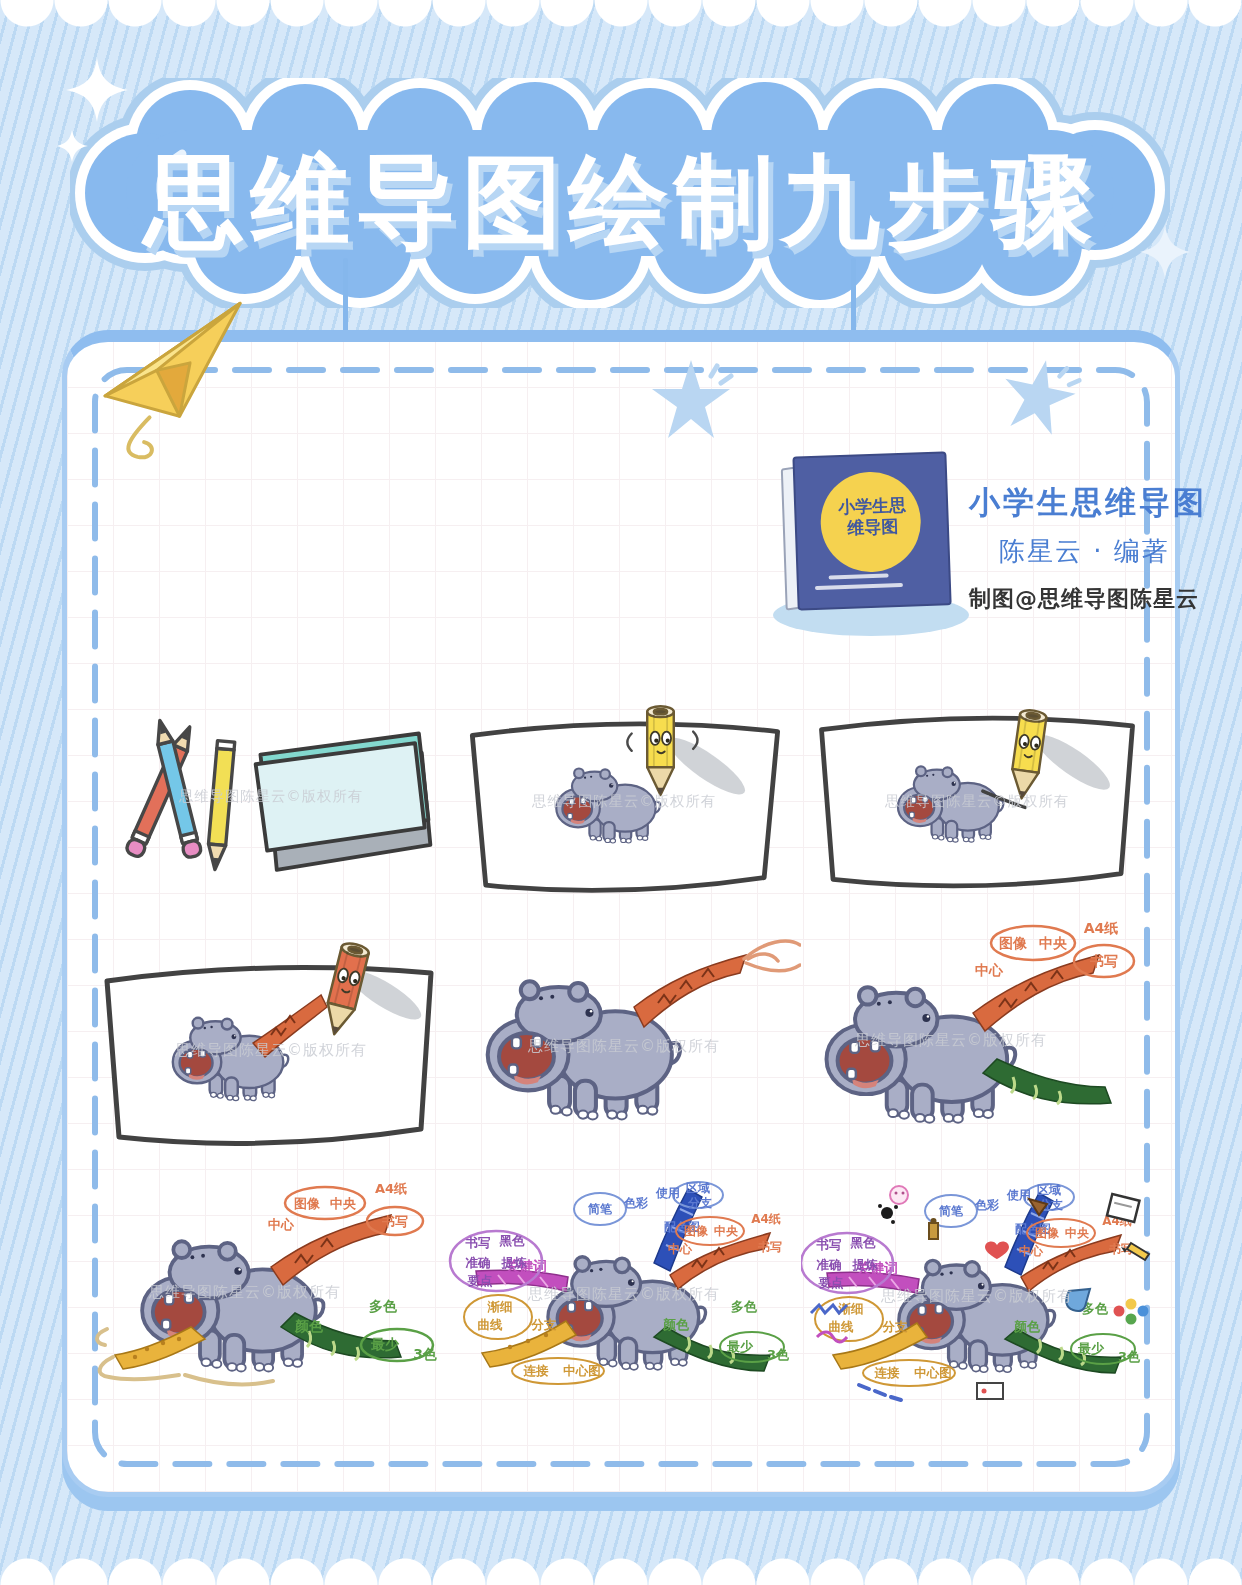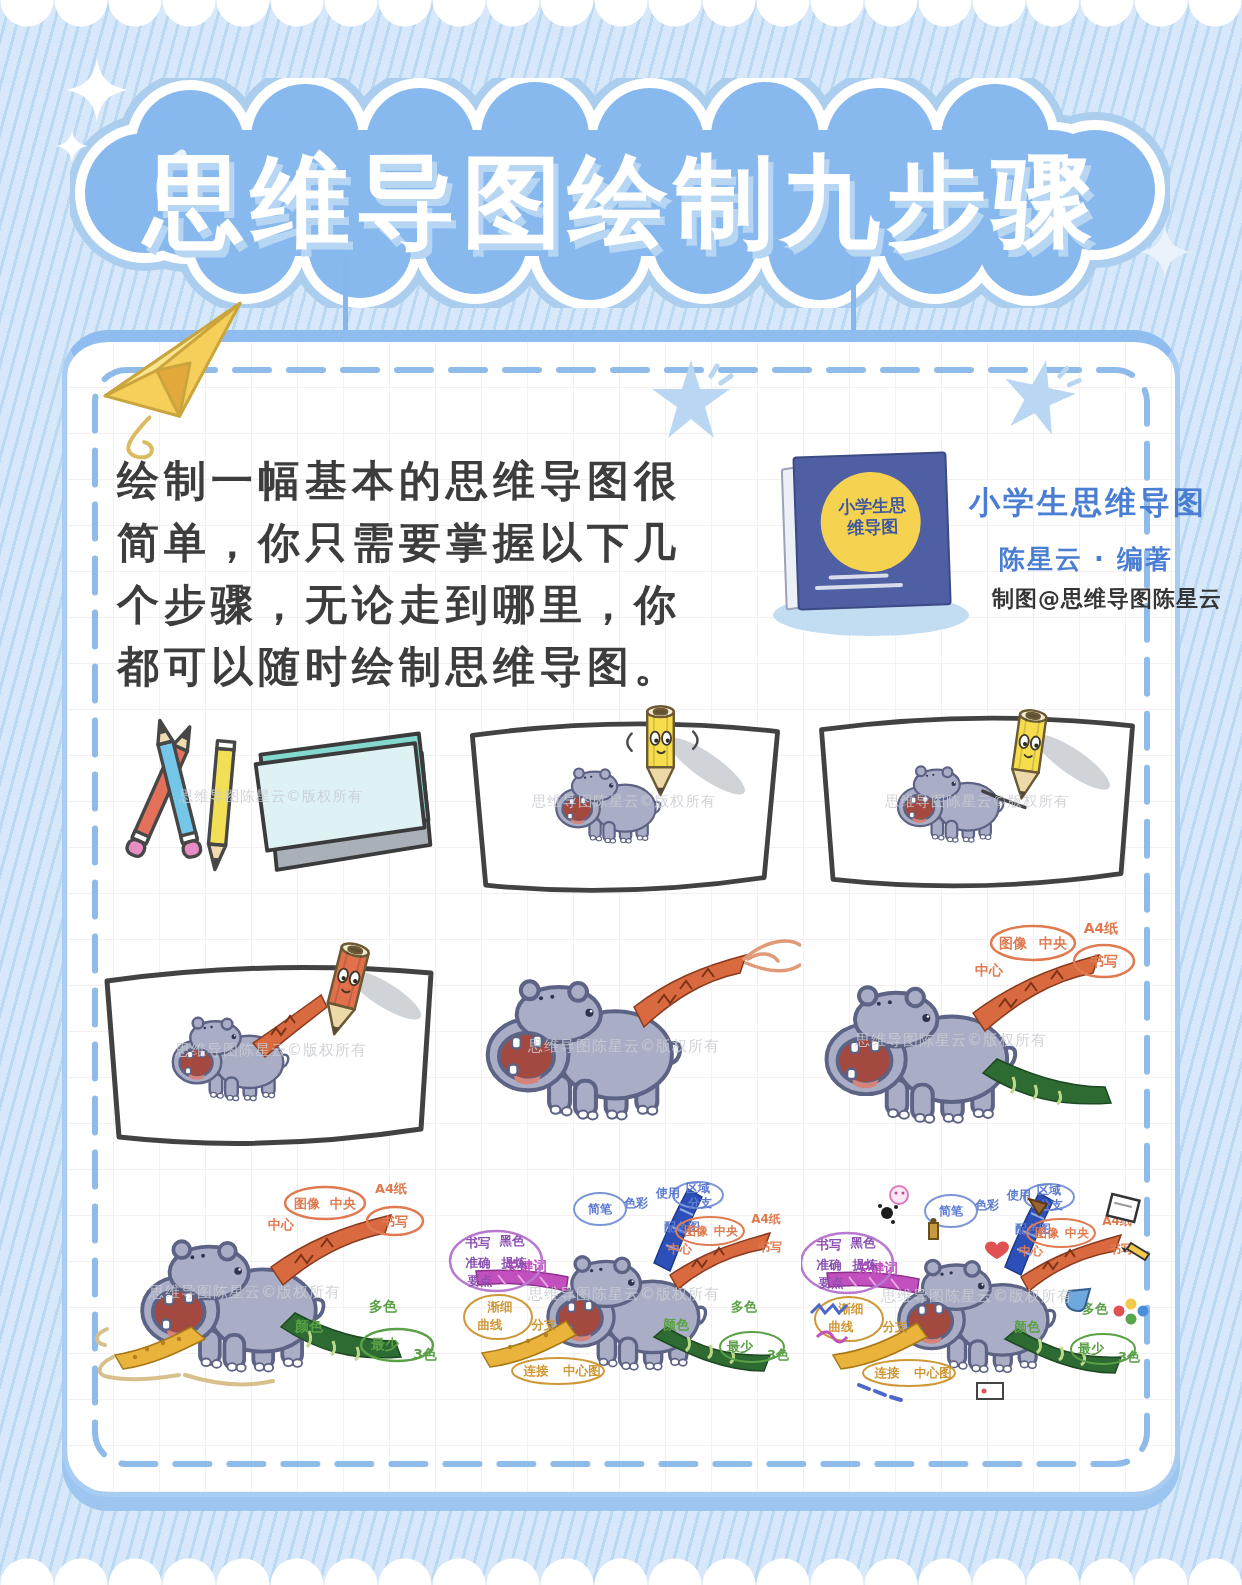--- a/index.html
+++ b/index.html
@@ -33,22 +33,22 @@
   .book{position:absolute;left:706px;top:112px;width:402px;height:195px;}
   .book-shadow{position:absolute;left:0;top:140px;width:196px;height:42px;background:#c2ddf1;border-radius:50%;}
   .book3d{position:absolute;left:22px;top:0;width:150px;height:152px;transform:rotate(-2deg);}
   .book-pages{position:absolute;left:-12px;top:10px;width:26px;height:138px;background:#edf1f7;border:2px solid #9aa3b8;border-radius:3px;transform:skewY(-6deg);}
   .book-cover{position:absolute;left:0;top:0;width:150px;height:150px;background:#4f5fa3;border:2px solid #3c4a85;border-radius:4px;overflow:hidden;}
   .book-moon{position:absolute;left:24px;top:16px;width:100px;height:100px;background:#f5d24f;border-radius:50%;}
   .book-cover-title{position:absolute;left:36px;top:40px;width:80px;text-align:center;
     color:#3f57a0;font-weight:900;font-size:17px;line-height:1.25;}
   .book-bar{position:absolute;left:30px;height:4px;background:rgba(255,255,255,.78);border-radius:2px;}
   .book-title{position:absolute;left:196px;top:28px;font-size:31px;font-weight:800;color:#4a7ed2;letter-spacing:3px;white-space:nowrap;}
-  .book-author{position:absolute;left:226px;top:80px;font-size:26px;font-weight:700;color:#4a7ed2;letter-spacing:2px;white-space:nowrap;margin-top:8px;}
-  .book-credit{position:absolute;left:196px;top:130px;font-size:22px;font-weight:800;color:#353535;letter-spacing:1px;white-space:nowrap;margin-left:23px;}
+  .book-author{position:absolute;left:226px;top:80px;font-size:26px;font-weight:400;color:#4a7ed2;letter-spacing:2px;white-space:nowrap;}
+  .book-credit{position:absolute;left:196px;top:130px;font-size:22px;font-weight:800;color:#353535;letter-spacing:1px;white-space:nowrap;}
 
   .steps{position:absolute;left:28px;top:332px;width:1060px;height:768px;
     display:grid;grid-template-columns:353px 353px 353px;grid-template-rows:240px 252px 276px;}
   .cell{position:relative;}
   .cell svg{width:100%;height:100%;display:block;}
   .wm{font-size:15px;fill:#c9ccd3;opacity:.85;letter-spacing:1px;}
   .lbl{font-weight:bold;}
   .decor{position:absolute;}
 </style>
 </head>
@@ -201,26 +201,20 @@
   </svg>
   <svg class="decor" style="left:1130px;top:222px;" width="70" height="80" viewBox="0 0 70 80">
     <path d="M35,4 C38,20 44,26 60,30 C44,34 38,40 35,56 C32,40 26,34 10,30 C26,26 32,20 35,4 Z" fill="#eaf3fc"></path>
   </svg>
 
   <div class="card">
     <svg class="dash-frame" viewBox="0 0 1108 1150">
       <rect x="28" y="28" width="1052" height="1094" rx="32" fill="none" stroke="#8fbbea" stroke-width="6" stroke-dasharray="34 20" stroke-linecap="round"></rect>
     </svg>
 
-    <div class="intro">
-      <div>绘制一幅基本的思维导图很</div>
-      <div>简单，你只需要掌握以下几</div>
-      <div>个步骤，无论走到哪里，你</div>
-      <div>都可以随时绘制思维导图。</div>
-    </div>
 
     <div class="book">
       <div class="book-shadow"></div>
       <div class="book3d">
         <div class="book-pages"></div>
         <div class="book-cover">
           <div class="book-moon"></div>
           <div class="book-cover-title">小学生思维导图</div>
           <div class="book-bar" style="top:118px;width:60px;"></div>
           <div class="book-bar" style="top:128px;width:88px;left:16px;"></div>

